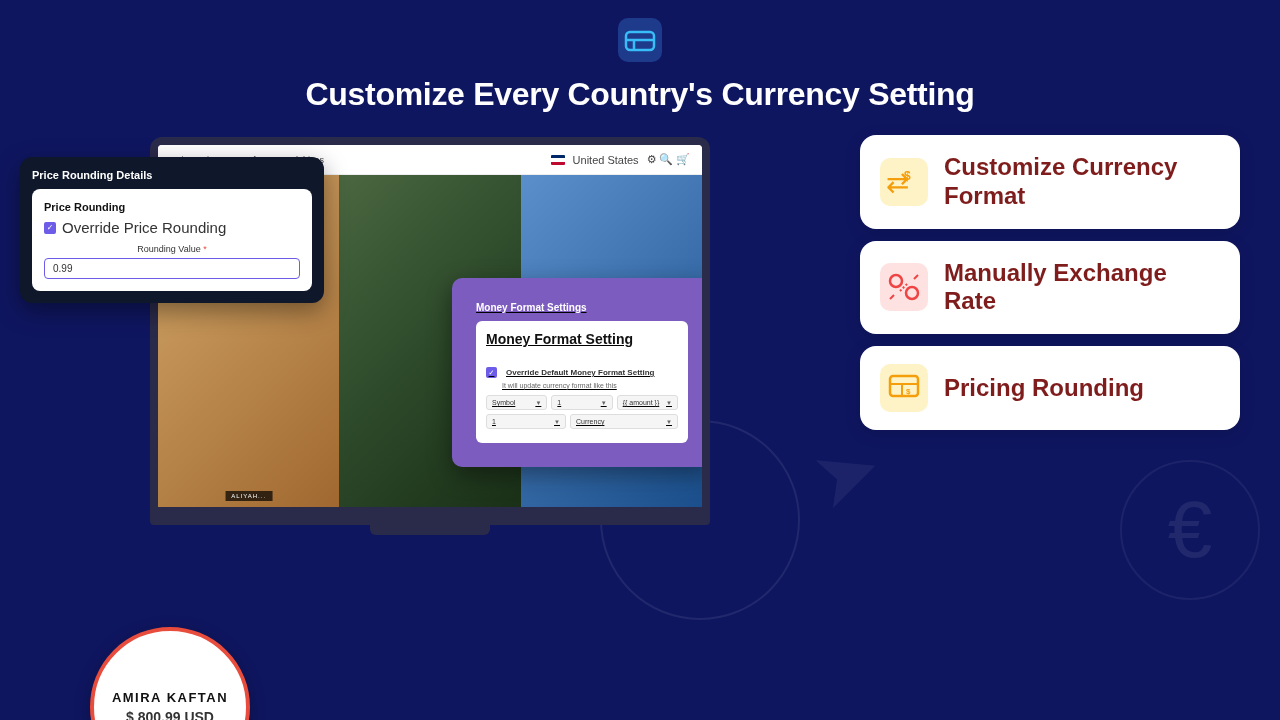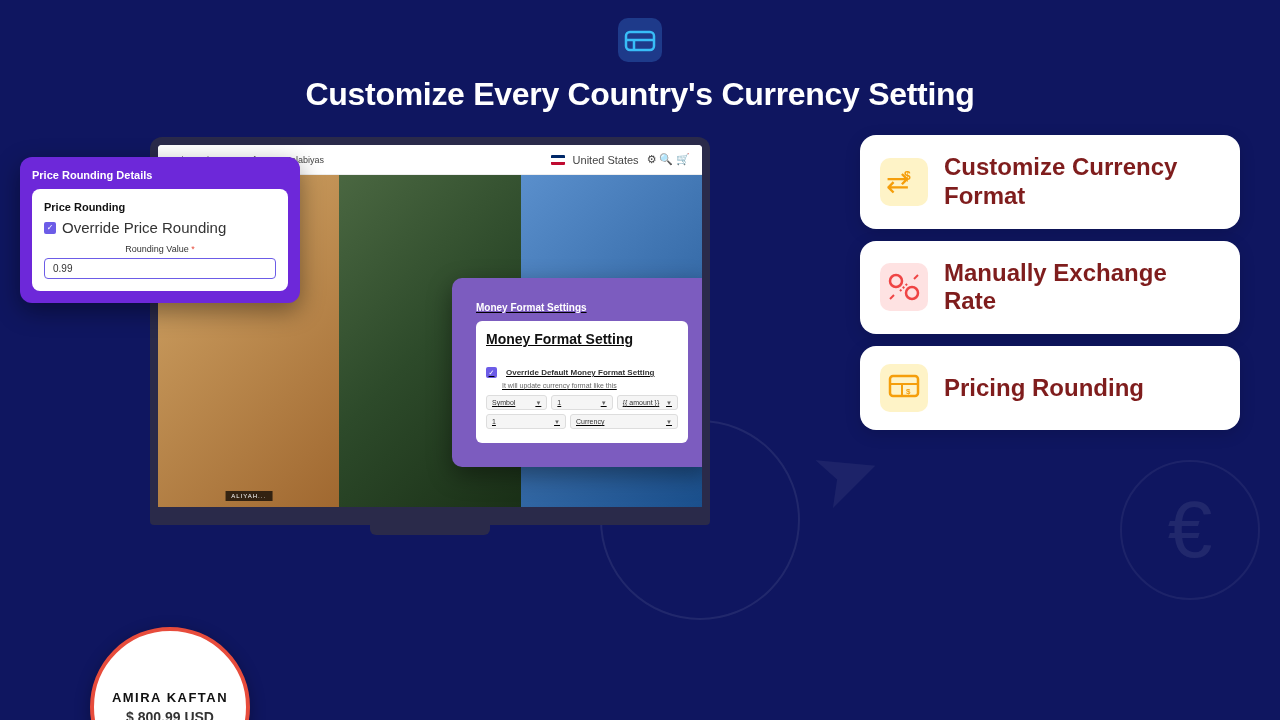--- a/index.html
+++ b/index.html
@@ -150,22 +150,22 @@
     }
     .product-img3-bg {
       background: linear-gradient(135deg, #5a8fcc 0%, #3a6fac 50%, #1a4f8c 100%);
     }
 
     
     .price-rounding-card {
       position: absolute;
       top: 30px;
       left: -20px;
-      width: 280px;
-      background: #6d28d9;
+      width: 304px;
+      background: #0f172a;
       border-radius: 12px;
       padding: 12px;
       z-index: 10;
       box-shadow: 0 8px 24px rgba(0,0,0,0.4);
     }
     .prc-header {
       color: #fff;
       font-size: 11px;
       font-weight: 600;
       margin-bottom: 8px;

